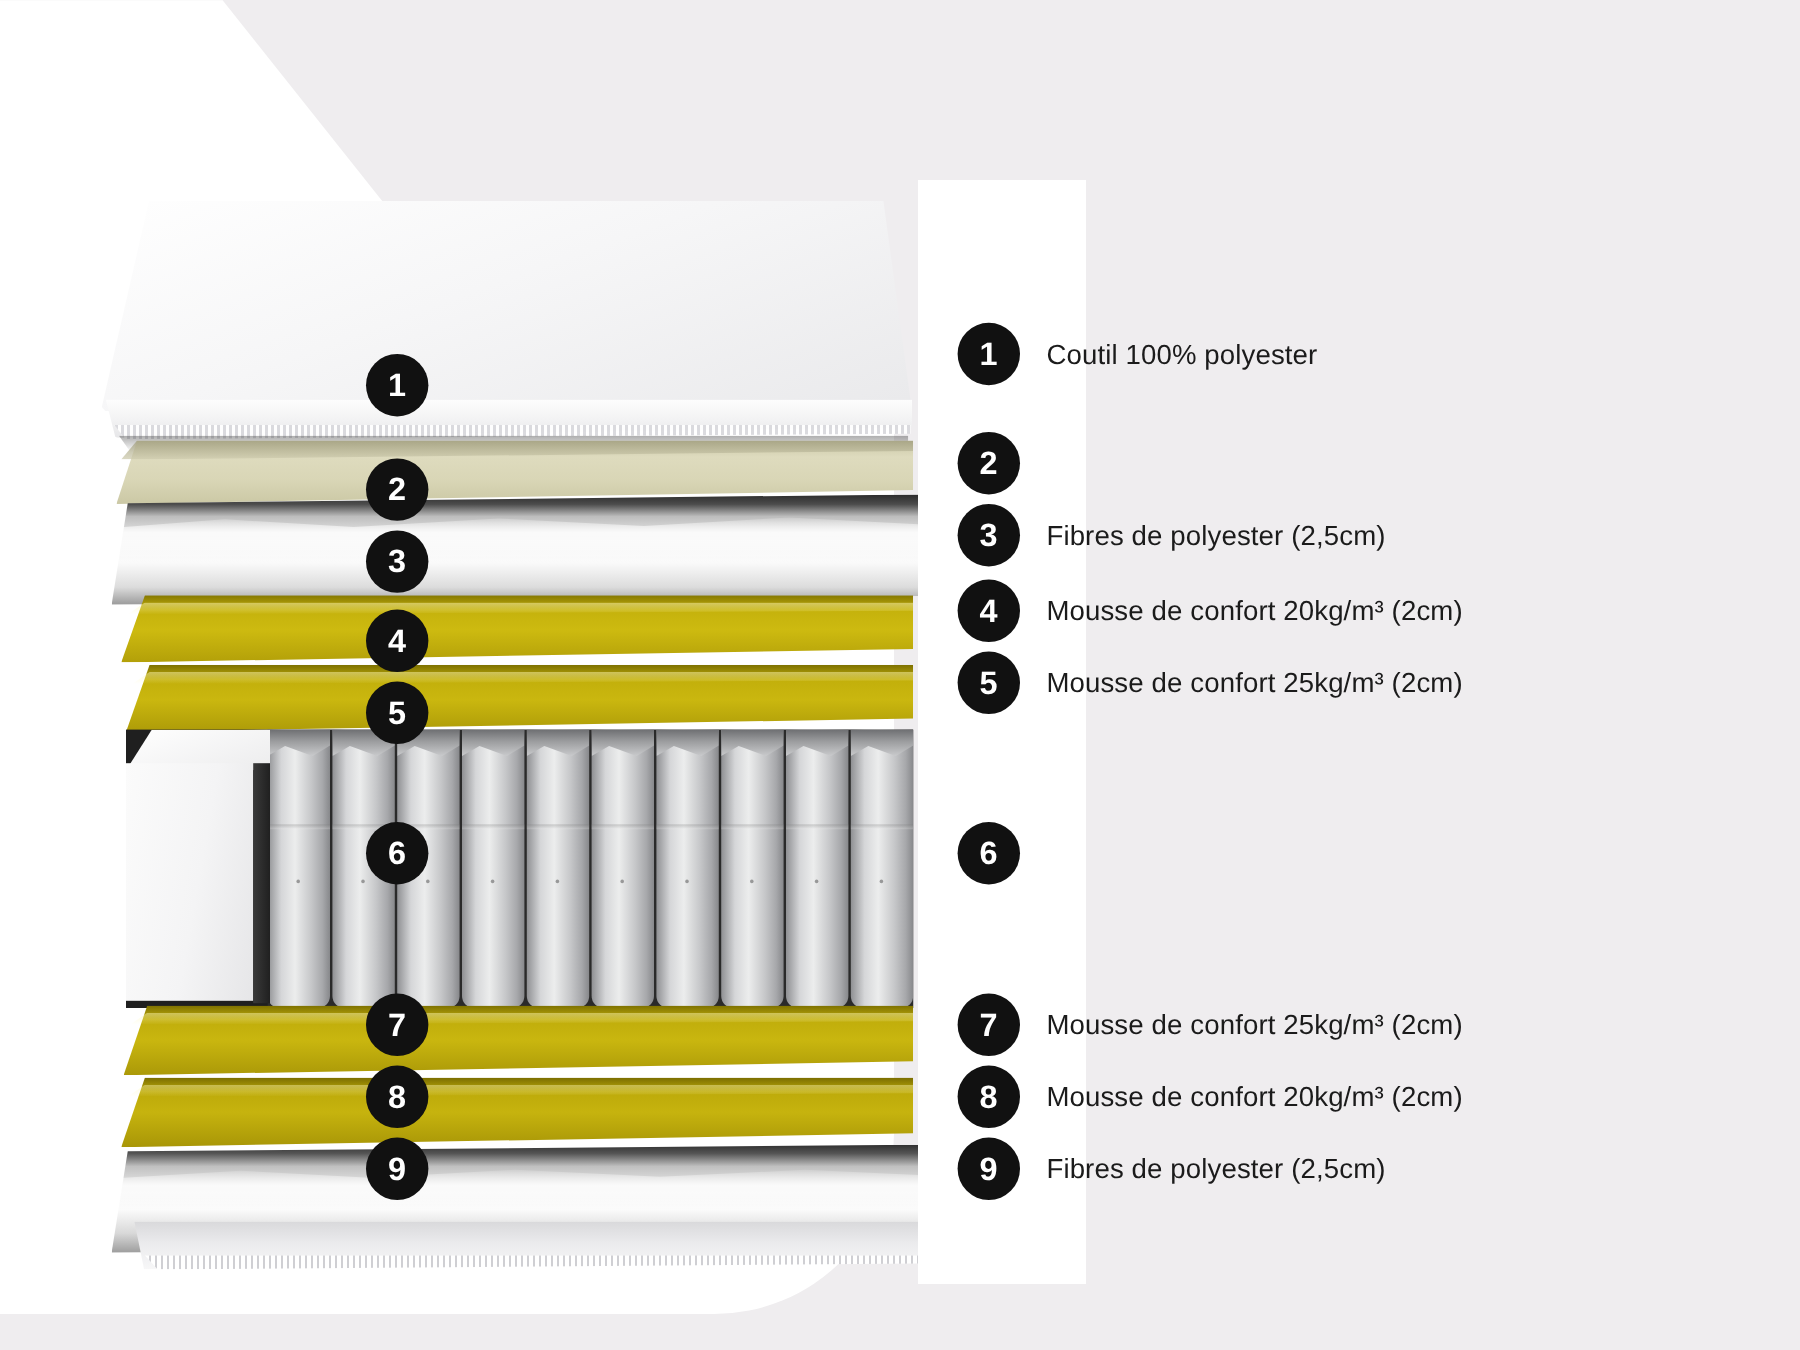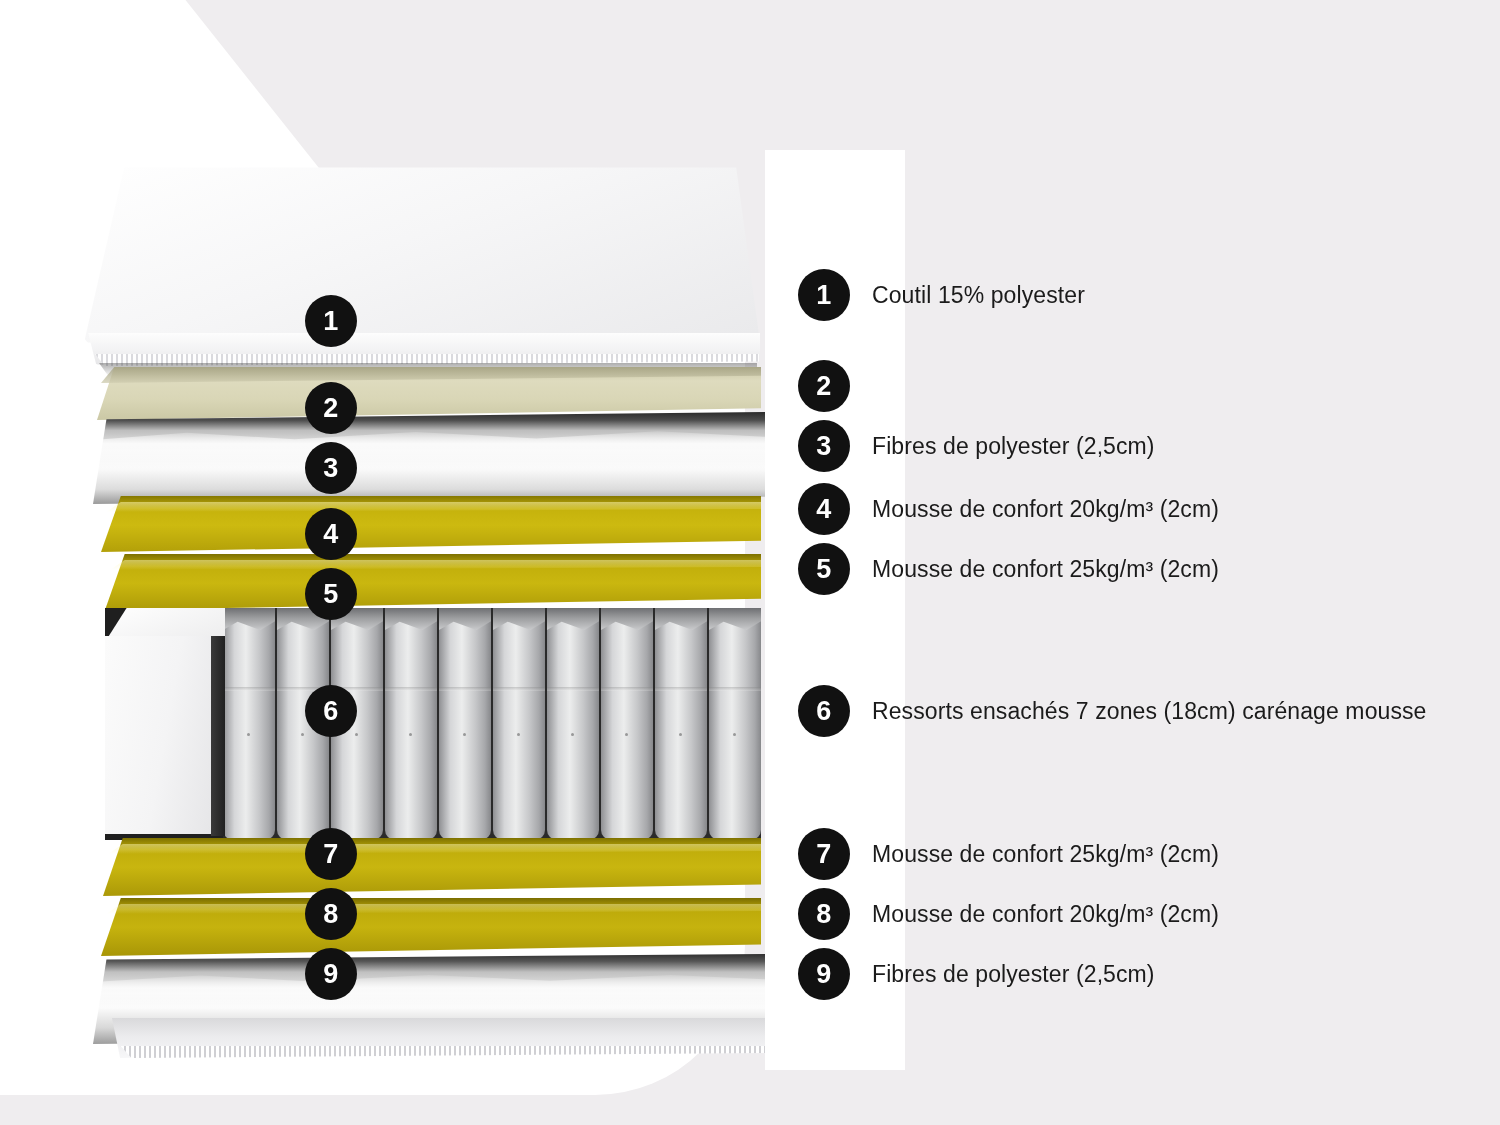--- a/index.html
+++ b/index.html
@@ -330,21 +330,21 @@
     <div class="badge" style="left:230px;top:525px;">6</div>
     <div class="badge" style="left:230px;top:668px;">7</div>
     <div class="badge" style="left:230px;top:728px;">8</div>
     <div class="badge" style="left:230px;top:788px;">9</div>
   </div>
 
   <div id="legend">
 
     <div class="legend-row" style="top:269px;">
       <div class="badge">1</div>
-      <div class="legend-text">Coutil 15% polyester</div>
+      <div class="legend-text">Coutil 100% polyester</div>
     </div>
 
     <div class="legend-row" style="top:360px;">
       <div class="badge">2</div>
     </div>
 
     <div class="legend-row" style="top:420px;">
       <div class="badge">3</div>
       <div class="legend-text">Fibres de polyester  (2,5cm)</div>
     </div>
@@ -354,21 +354,20 @@
       <div class="legend-text">Mousse de confort 20kg/m³ (2cm)</div>
     </div>
 
     <div class="legend-row" style="top:543px;">
       <div class="badge">5</div>
       <div class="legend-text">Mousse de confort 25kg/m³ (2cm)</div>
     </div>
 
     <div class="legend-row" style="top:685px;">
       <div class="badge">6</div>
-      <div class="legend-text">Ressorts ensachés 7 zones (18cm) carénage mousse</div>
     </div>
 
     <div class="legend-row" style="top:828px;">
       <div class="badge">7</div>
       <div class="legend-text">Mousse de confort 25kg/m³ (2cm)</div>
     </div>
 
     <div class="legend-row" style="top:888px;">
       <div class="badge">8</div>
       <div class="legend-text">Mousse de confort 20kg/m³ (2cm)</div>

